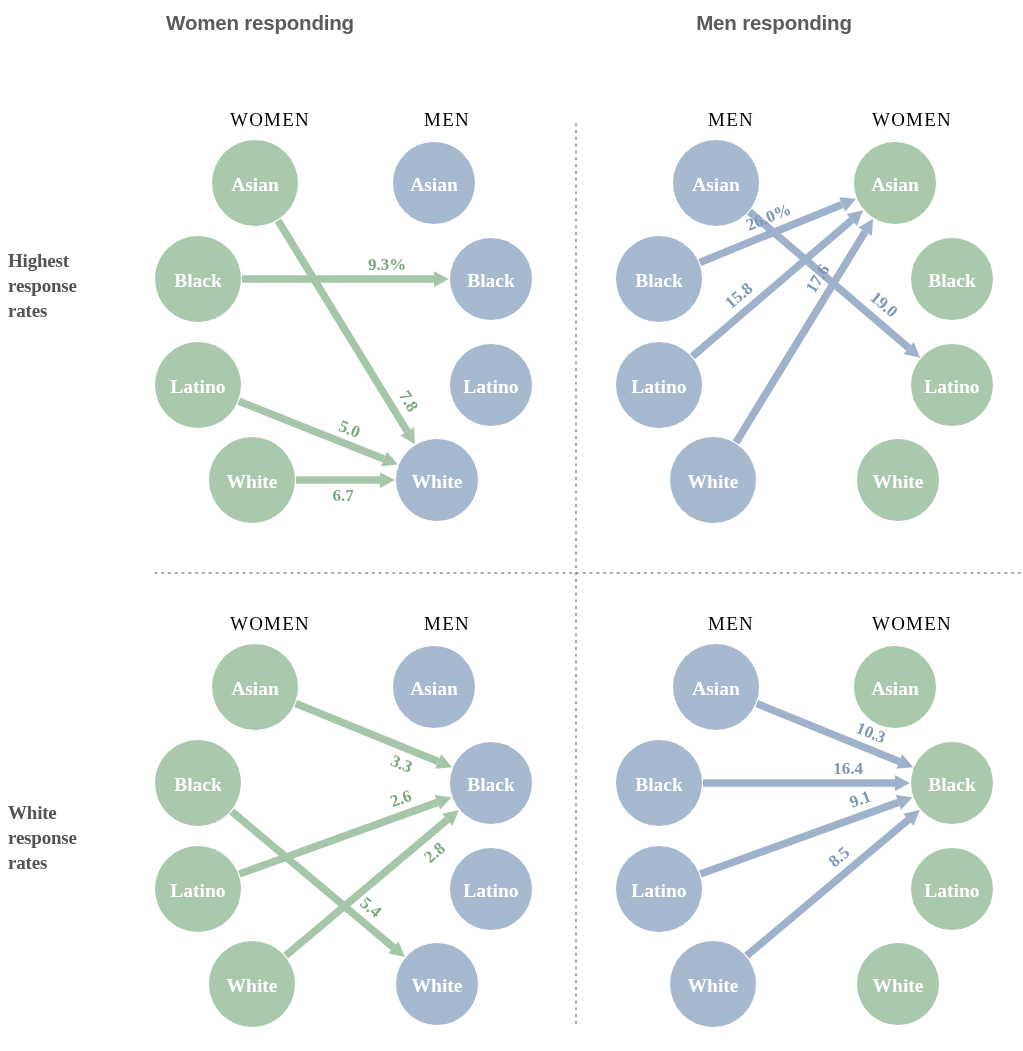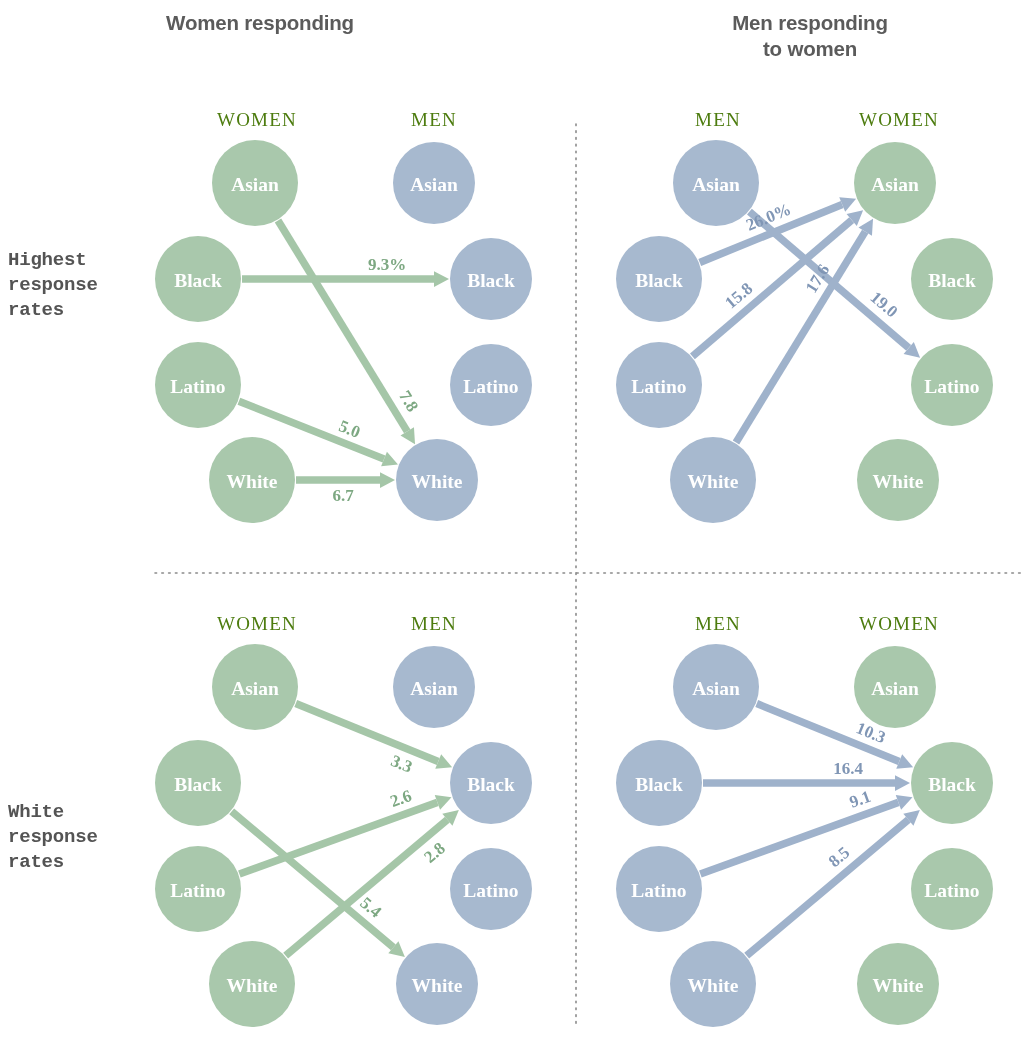--- a/index.html
+++ b/index.html
@@ -18,35 +18,36 @@
     font-family:"Liberation Sans", sans-serif;
     font-weight:bold;
     font-size:20.5px;
     color:#5b5b5b;
     text-align:center;
     line-height:1.28;
     letter-spacing:-0.2px;
   }
   .row-label{
     position:absolute;
-    font-family:Liberation Mono, monospace;
+    font-family:Liberation Serif, serif;
     font-weight:bold;
     font-size:19px;
     color:#545454;
     line-height:1.32;
     letter-spacing:-0.2px;
   }
   .col-head{
     position:absolute;
     font-family:"Liberation Serif", serif;
     font-size:19px;
-    color:#4d7c0f;
+    color:#000000;
     letter-spacing:1.2px;
     white-space:nowrap;
     transform:translateX(-50%);
+    margin-left:13px;
   }
   .node-label{
     font-family:"Liberation Serif", serif;
     font-weight:bold;
     fill:#ffffff;
     font-size:19.5px;
     text-anchor:middle;
     dominant-baseline:central;
   }
   .edge-label{
@@ -59,23 +60,22 @@
 </style>
 </head>
 <body>
 
 <div id="root">
 
   <div class="panel-title" id="title-0" style="left:150px;top:10px;width:220px;">
     <div>Women responding</div>
   </div>
 
-  <div class="panel-title" id="title-1" style="left:700px;top:10px;width:220px;">
+  <div class="panel-title" id="title-1" style="left:664px;top:10px;width:220px;">
     <div>Men responding</div>
-    <div>to women</div>
   </div>
 
   <div class="row-label" id="rowlab-0" style="left:8px;top:248px;width:140px;">
     <div>Highest</div>
     <div>response</div>
     <div>rates</div>
   </div>
 
   <div class="row-label" id="rowlab-1" style="left:8px;top:800px;width:140px;">
     <div>White</div>

